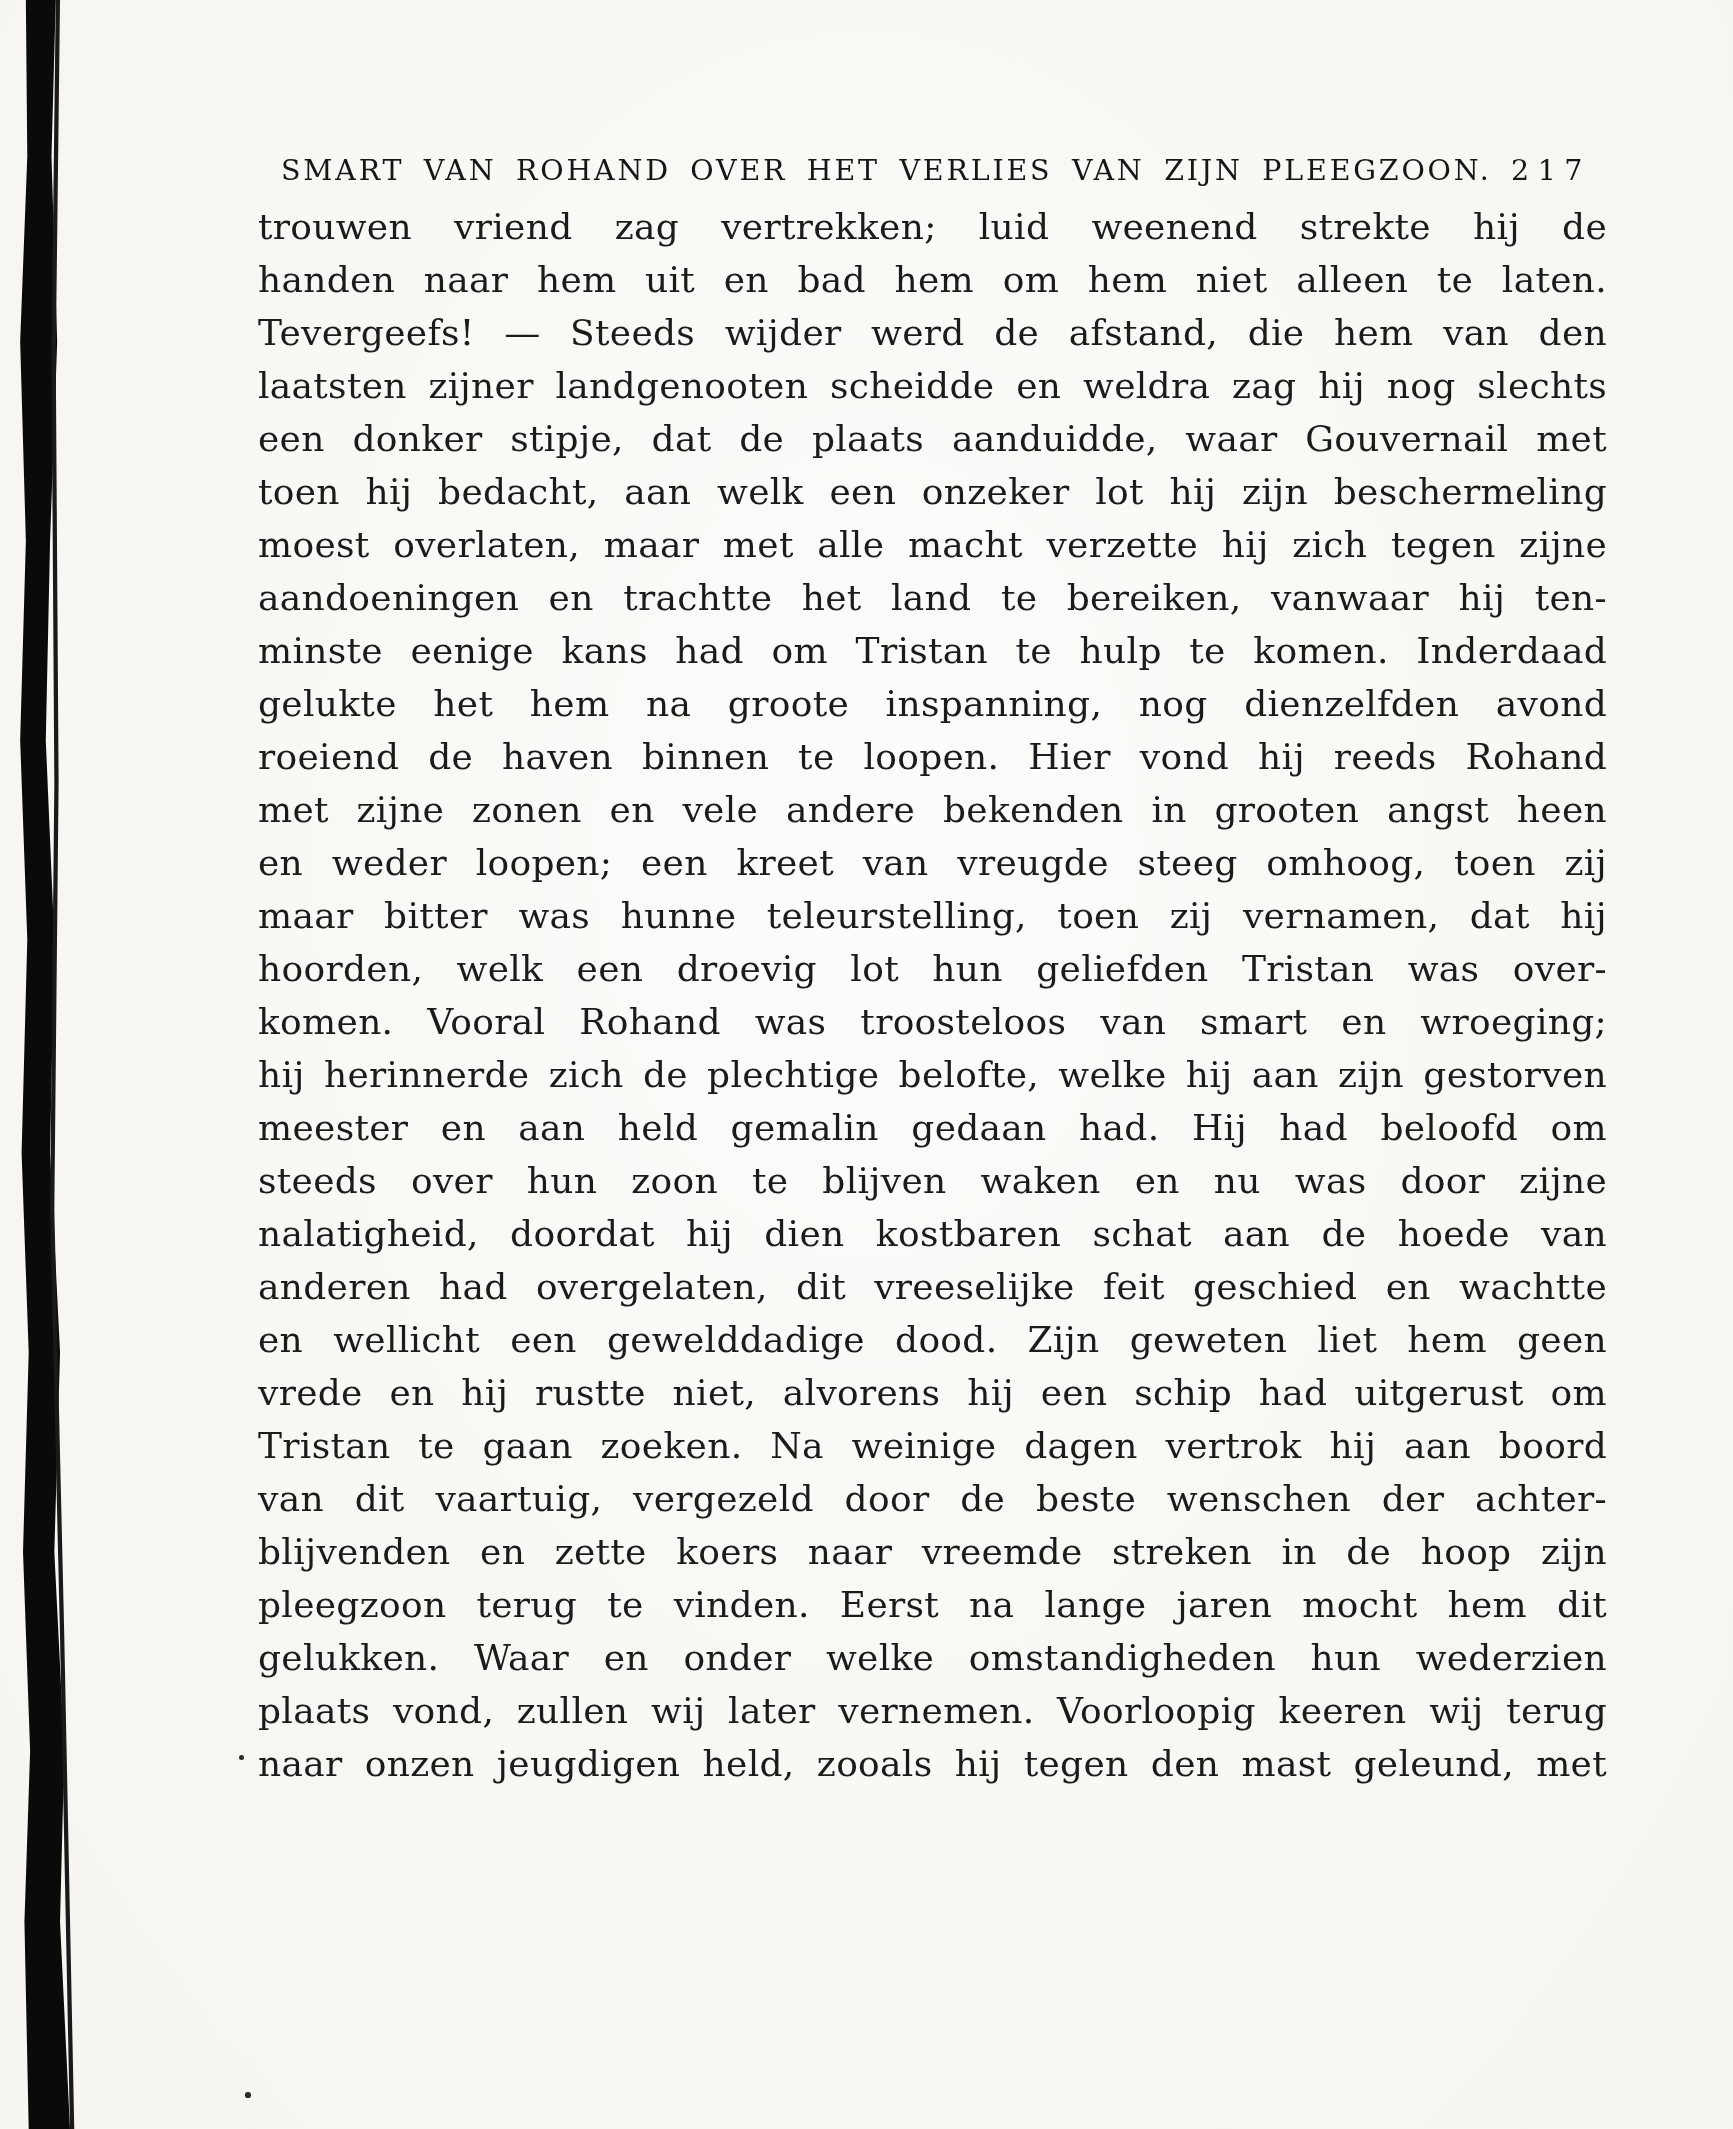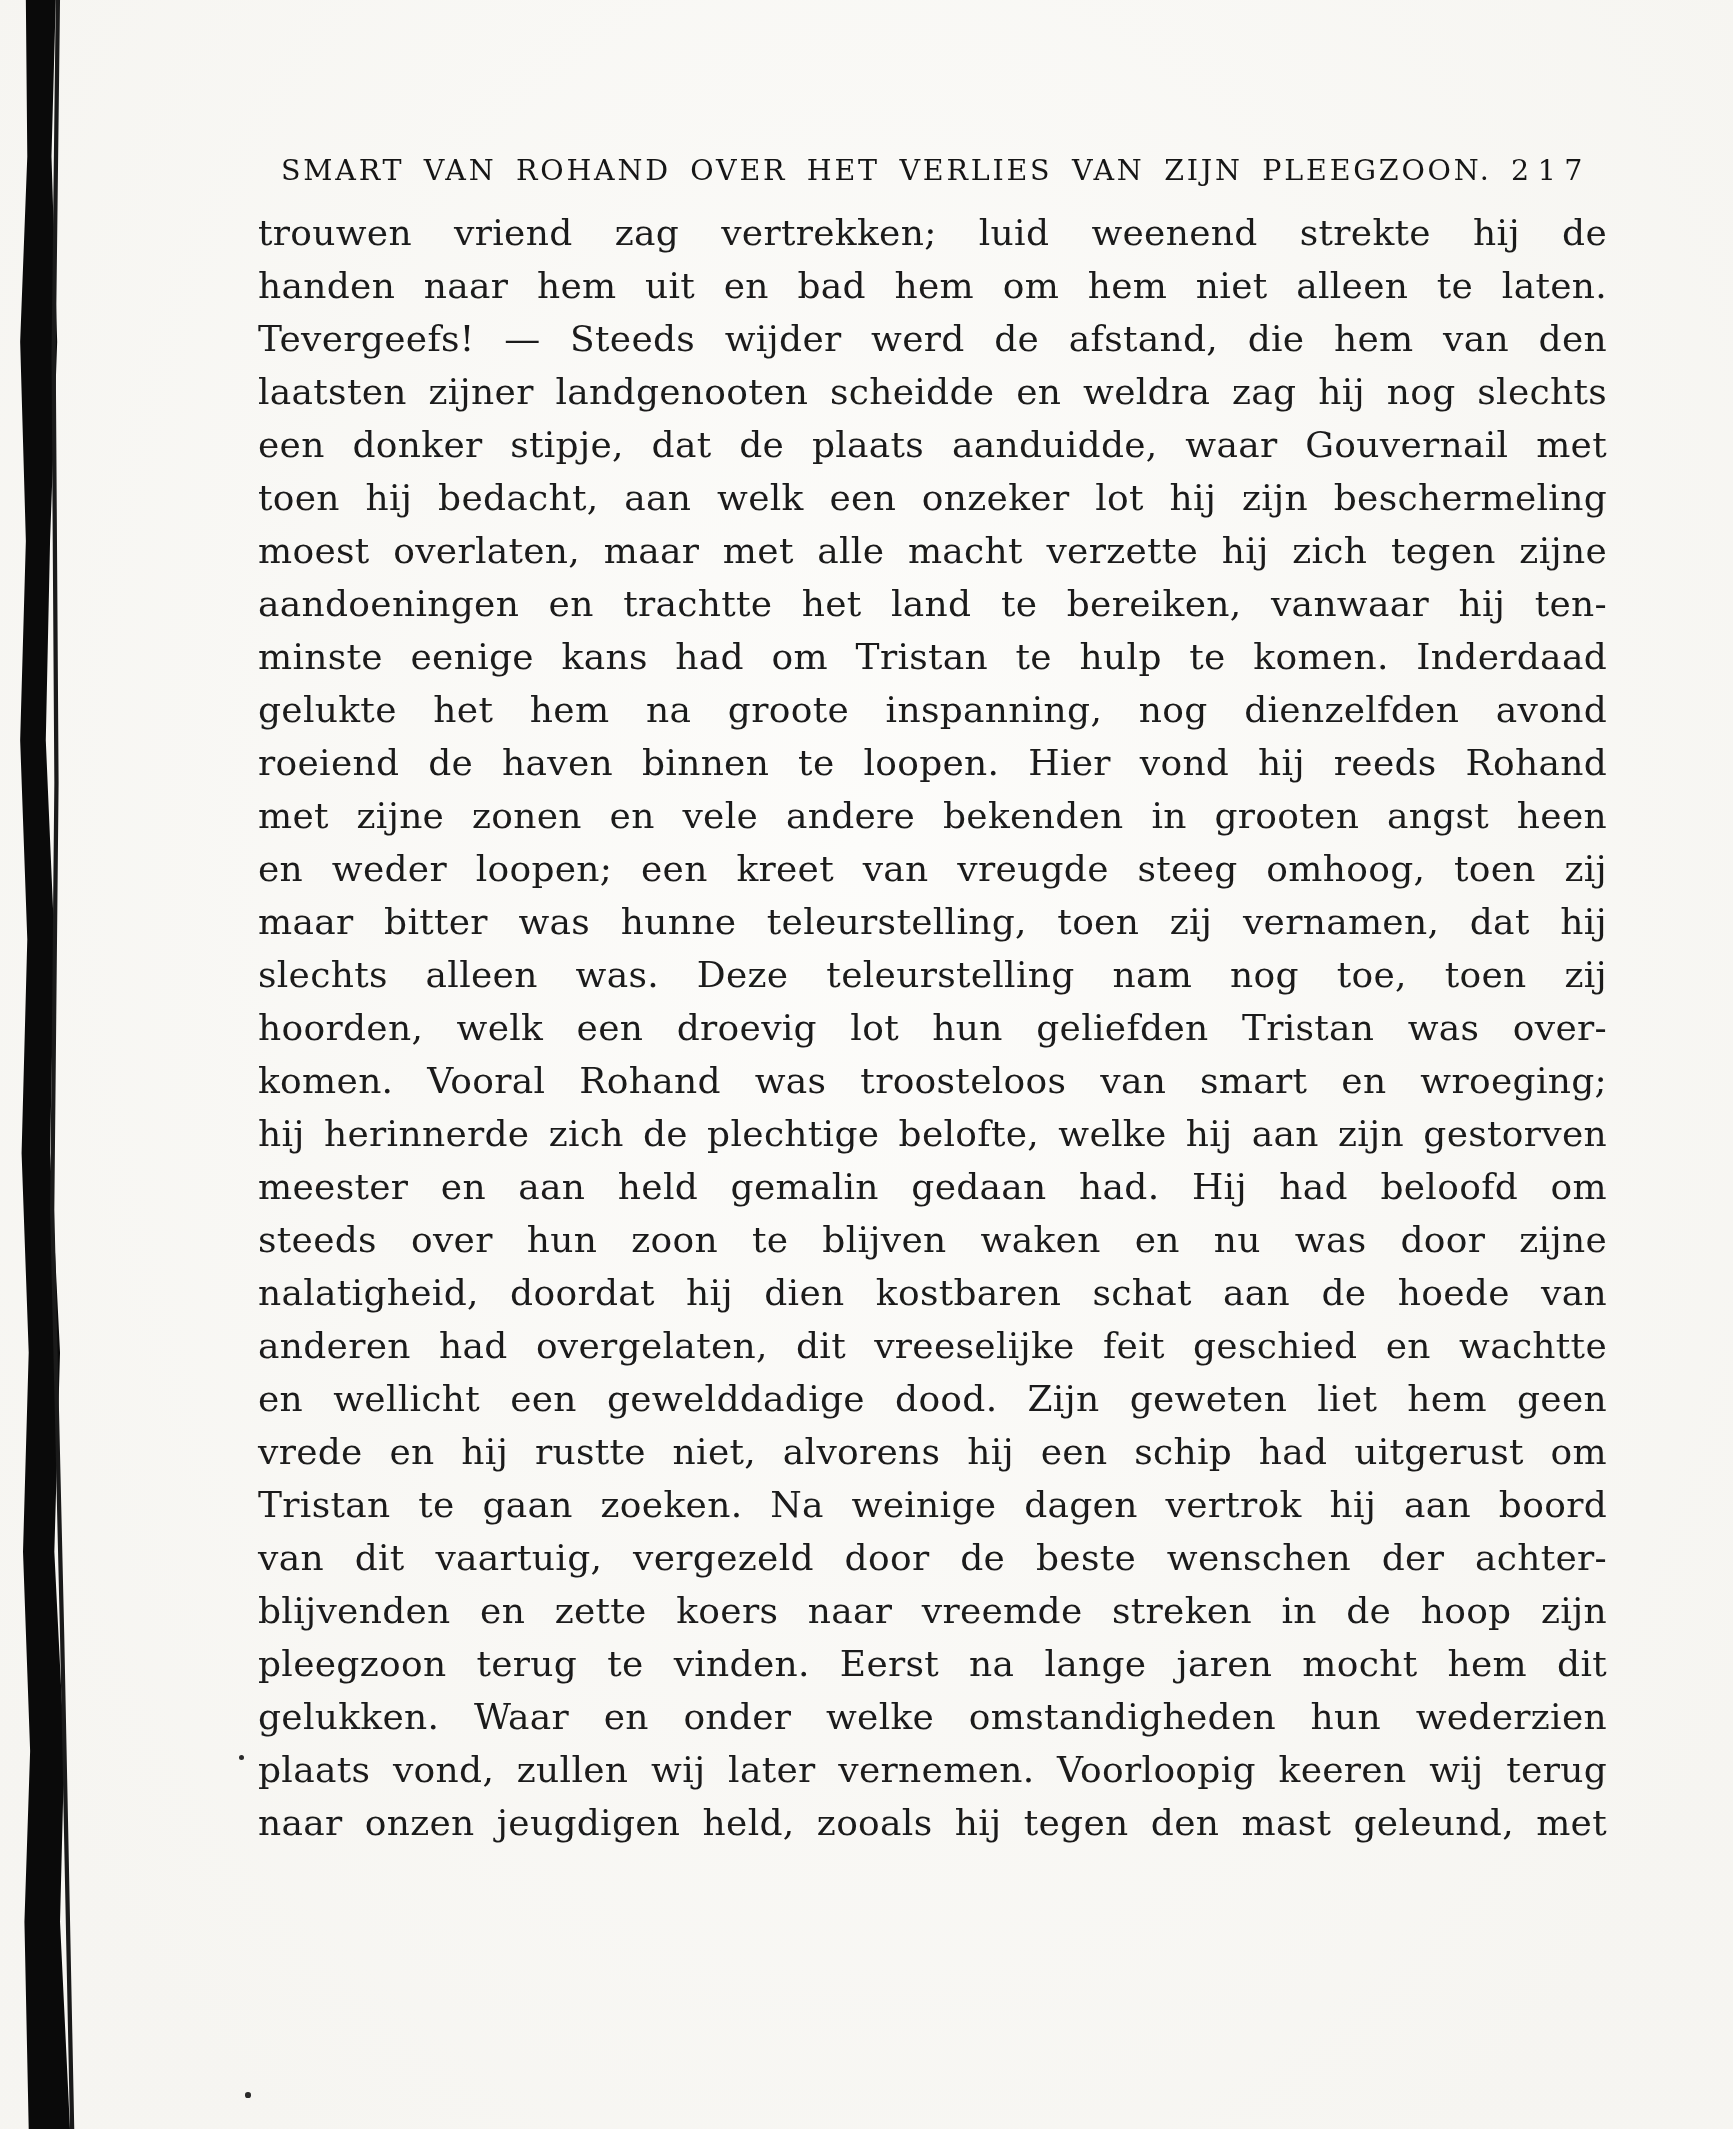--- a/index.html
+++ b/index.html
@@ -39,21 +39,21 @@
     text-align-last: justify;
     white-space: normal;
     color: #161616;
   }
   .page-header .page-number {
     letter-spacing: 8.5px;
   }
   .text-block {
     position: absolute;
     left: 258px;
-    top: 206px;
+    top: 200px;
     width: 1349px;
     font-size: 36px;
     letter-spacing: 0.3px;
   }
   .line {
     line-height: 53px;
     height: 53px;
     text-align: justify;
     text-align-last: justify;
     white-space: normal;
@@ -94,21 +94,20 @@
       <div class="line">een donker stipje, dat de plaats aanduidde, waar Gouvernail met</div>
       <div class="line">toen hij bedacht, aan welk een onzeker lot hij zijn beschermeling</div>
       <div class="line">moest overlaten, maar met alle macht verzette hij zich tegen zijne</div>
       <div class="line">aandoeningen en trachtte het land te bereiken, vanwaar hij ten-</div>
       <div class="line">minste eenige kans had om Tristan te hulp te komen. Inderdaad</div>
       <div class="line">gelukte het hem na groote inspanning, nog dienzelfden avond</div>
       <div class="line">roeiend de haven binnen te loopen. Hier vond hij reeds Rohand</div>
       <div class="line">met zijne zonen en vele andere bekenden in grooten angst heen</div>
       <div class="line">en weder loopen; een kreet van vreugde steeg omhoog, toen zij</div>
       <div class="line">maar bitter was hunne teleurstelling, toen zij vernamen, dat hij</div>
-      <div class="line">slechts alleen was. Deze teleurstelling nam nog toe, toen zij</div>
       <div class="line">hoorden, welk een droevig lot hun geliefden Tristan was over-</div>
       <div class="line">komen. Vooral Rohand was troosteloos van smart en wroeging;</div>
       <div class="line">hij herinnerde zich de plechtige belofte, welke hij aan zijn gestorven</div>
       <div class="line">meester en aan held gemalin gedaan had. Hij had beloofd om</div>
       <div class="line">steeds over hun zoon te blijven waken en nu was door zijne</div>
       <div class="line">nalatigheid, doordat hij dien kostbaren schat aan de hoede van</div>
       <div class="line">anderen had overgelaten, dit vreeselijke feit geschied en wachtte</div>
       <div class="line">en wellicht een gewelddadige dood. Zijn geweten liet hem geen</div>
       <div class="line">vrede en hij rustte niet, alvorens hij een schip had uitgerust om</div>
       <div class="line">Tristan te gaan zoeken. Na weinige dagen vertrok hij aan boord</div>

